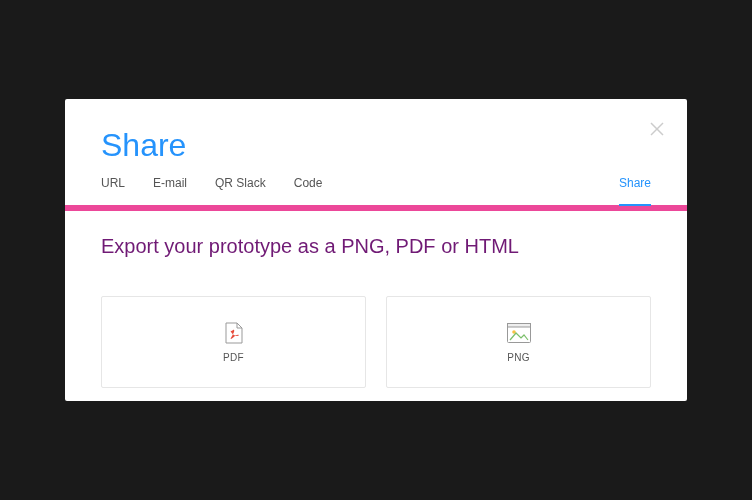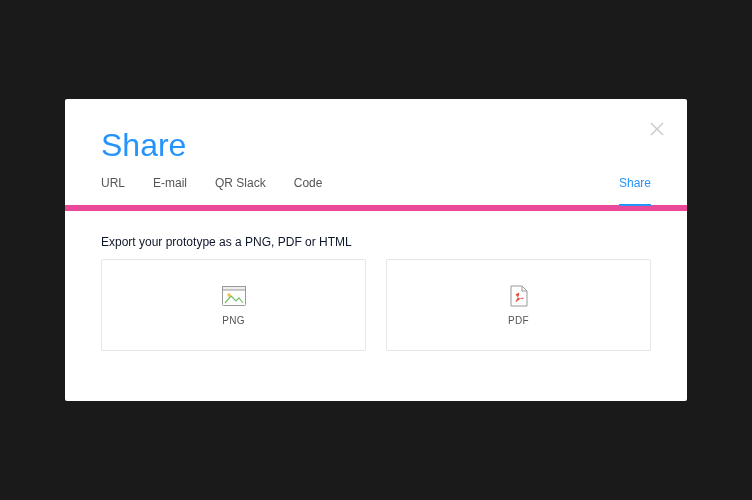--- a/index.html
+++ b/index.html
@@ -64,24 +64,24 @@
     .tab.active {
       color: #2593fc;
       border-bottom: 2px solid #2593fc;
       margin-bottom: -1px;
     }
     .tab.last {
       margin-left: auto;
       margin-right: 0;
     }
     .description {
-      font-size: 12px;
-      color: #0f172a;
+      font-size: 20px;
+      color: #701a75;
       margin-top: 24px;
-      margin-bottom: 10px;
+      margin-bottom: 38px;
     }
     .cards {
       display: flex;
       gap: 20px;
     }
     .card {
       flex: 1;
       height: 92px;
       border: 1px solid #e6e6e6;
       border-radius: 2px;
@@ -124,35 +124,35 @@
     <div class="tab">QR Slack</div>
     <div class="tab">Code</div>
     <div class="tab active last">Share</div>
   </div>
 
   <p class="description">Export your prototype as a PNG, PDF or HTML</p>
 
   <div class="cards">
     <div class="card">
       <div class="card-icon">
+        <svg width="18" height="22" viewBox="0 0 18 22" fill="none">
+          <path d="M1 1 L12 1 L17 6 L17 21 L1 21 Z" stroke="#999" stroke-width="1" fill="#fff"></path>
+          <path d="M12 1 L12 6 L17 6" stroke="#999" stroke-width="1" fill="none"></path>
+          <path d="M7 9 C7 9 8 7 9 8 C10 9 8 12 7 14 C6 16 5 17 6 17 C7 17 9 14 12 13 C15 12 14 14 12 14 C10 14 7 12 6 10 C5 8 7 9 7 9 Z" fill="#e74c3c"></path>
+        </svg>
+      </div>
+      <div class="card-label">PDF</div>
+    </div>
+
+    <div class="card">
+      <div class="card-icon">
         <svg width="24" height="20" viewBox="0 0 24 20" fill="none">
           <rect x="0.5" y="0.5" width="23" height="19" rx="1" stroke="#999" stroke-width="1" fill="#fff"></rect>
           <rect x="0.5" y="0.5" width="23" height="3.5" fill="#eee" stroke="#999" stroke-width="1"></rect>
           <circle cx="7" cy="9" r="1.8" fill="#f6c244"></circle>
           <polyline points="3,17 9,10 14,15 17,12 21,17" fill="none" stroke="#7bbf6a" stroke-width="1.2"></polyline>
         </svg>
       </div>
       <div class="card-label">PNG</div>
     </div>
 
-    <div class="card">
-      <div class="card-icon">
-        <svg width="18" height="22" viewBox="0 0 18 22" fill="none">
-          <path d="M1 1 L12 1 L17 6 L17 21 L1 21 Z" stroke="#999" stroke-width="1" fill="#fff"></path>
-          <path d="M12 1 L12 6 L17 6" stroke="#999" stroke-width="1" fill="none"></path>
-          <path d="M7 9 C7 9 8 7 9 8 C10 9 8 12 7 14 C6 16 5 17 6 17 C7 17 9 14 12 13 C15 12 14 14 12 14 C10 14 7 12 6 10 C5 8 7 9 7 9 Z" fill="#e74c3c"></path>
-        </svg>
-      </div>
-      <div class="card-label">PDF</div>
-    </div>
-
   </div>
 </div>
 
 </body></html>

